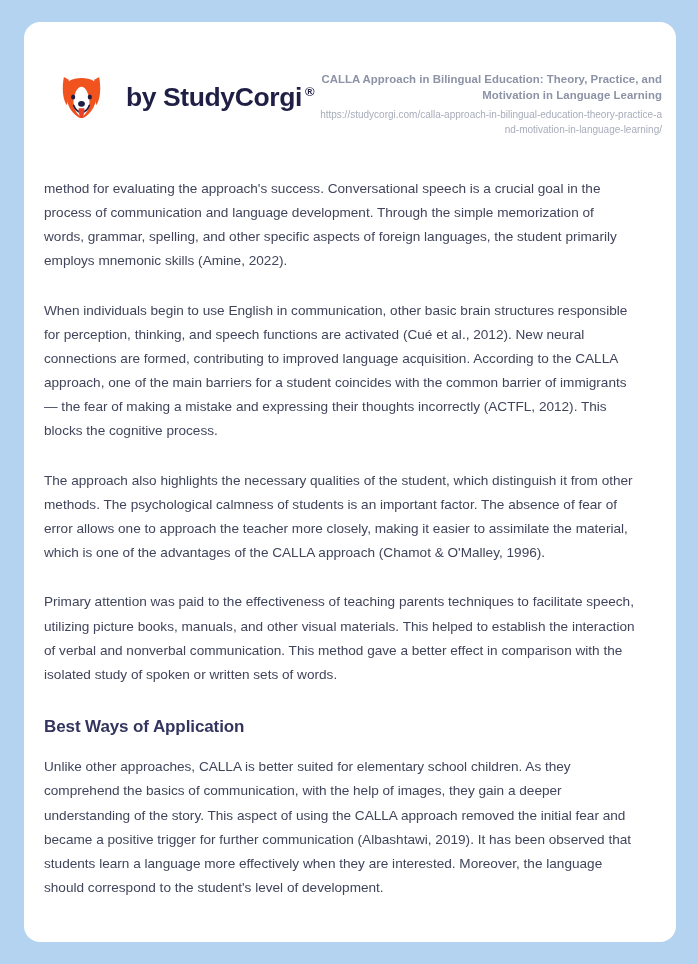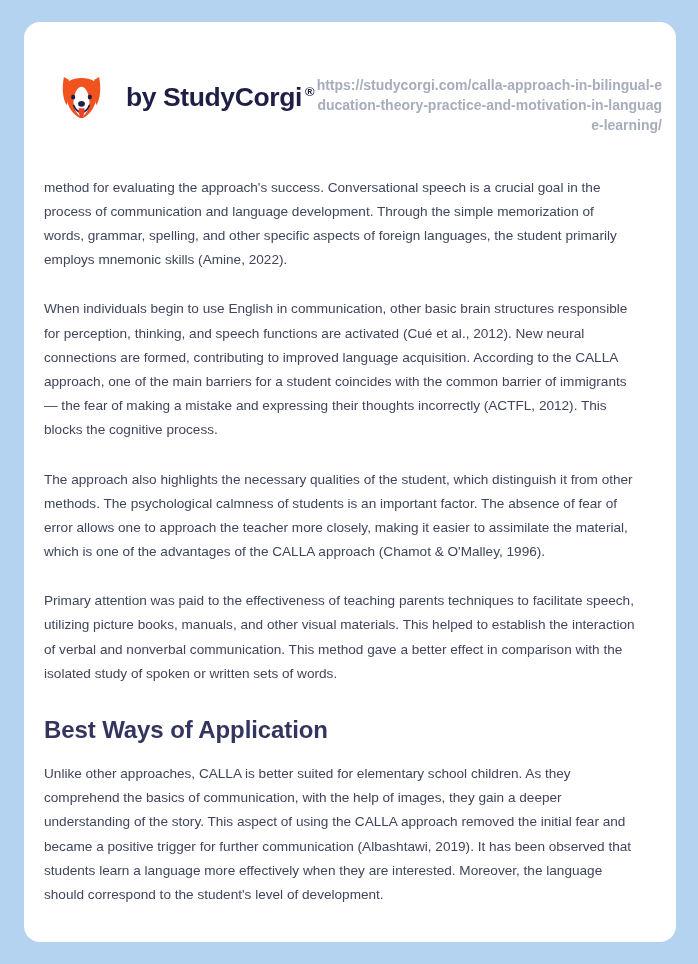--- a/index.html
+++ b/index.html
@@ -66,45 +66,44 @@
     padding-top: 4px;
   }
   .doc-title {
     font-size: 11.4px;
     font-weight: bold;
     color: #8d93a6;
     line-height: 1.42;
     letter-spacing: 0.04px;
   }
   .doc-url {
-    font-size: 14px;
+    font-size: 10px;
     color: #a8adbb;
     line-height: 1.42;
     margin-top: 5px;
     word-break: break-all;
-    font-weight: bold;
   }
   
   .doc-body {
     padding: 0 40px 0 20px;
     margin-top: 40px;
     box-sizing: border-box;
   }
   .para {
     font-size: 13.6px;
     line-height: 1.78;
     color: #41455c;
     margin: 0 0 25px 0;
     text-align: left;
   }
   .para:last-child {
     margin-bottom: 0;
   }
   .section-heading {
-    font-size: 24px;
+    font-size: 17px;
     font-weight: bold;
     color: #33355e;
     margin: 30px 0 18px 0;
     letter-spacing: -0.1px;
   }
 </style>
 </head>
 <body>
 
 <div class="page-sheet">
@@ -132,20 +131,21 @@
         <ellipse cx="50" cy="63" rx="7" ry="6" fill="#1f1f46"></ellipse>
 
         <path d="M34 66 C38 76 44 80 50 80 C56 80 62 76 66 66" fill="none" stroke="#1f1f46" stroke-width="3.2" stroke-linecap="round"></path>
 
         <path d="M44 72 C44 84 47 92 50 92 C53 92 56 84 56 72 Z" fill="#e8402a"></path>
       </svg>
       <div class="brand-word"><span>by StudyCorgi</span><span class="brand-reg">®</span></div>
     </div>
 
     <div class="doc-meta">
+      <div class="doc-title">CALLA Approach in Bilingual Education: Theory, Practice, and Motivation in Language Learning</div>
       <div class="doc-url">https://studycorgi.com/calla-approach-in-bilingual-education-theory-practice-and-motivation-in-language-learning/</div>
     </div>
 
   </div>
 
   <div class="doc-body">
     <p class="para">method for evaluating the approach's success. Conversational speech is a crucial goal in the process of communication and language development. Through the simple memorization of words, grammar, spelling, and other specific aspects of foreign languages, the student primarily employs mnemonic skills (Amine, 2022).</p>
     <p class="para">When individuals begin to use English in communication, other basic brain structures responsible for perception, thinking, and speech functions are activated (Cué et al., 2012). New neural connections are formed, contributing to improved language acquisition. According to the CALLA approach, one of the main barriers for a student coincides with the common barrier of immigrants — the fear of making a mistake and expressing their thoughts incorrectly (ACTFL, 2012). This blocks the cognitive process.</p>
     <p class="para">The approach also highlights the necessary qualities of the student, which distinguish it from other methods. The psychological calmness of students is an important factor. The absence of fear of error allows one to approach the teacher more closely, making it easier to assimilate the material, which is one of the advantages of the CALLA approach (Chamot &amp; O'Malley, 1996).</p>
     <p class="para">Primary attention was paid to the effectiveness of teaching parents techniques to facilitate speech, utilizing picture books, manuals, and other visual materials. This helped to establish the interaction of verbal and nonverbal communication. This method gave a better effect in comparison with the isolated study of spoken or written sets of words.</p>

